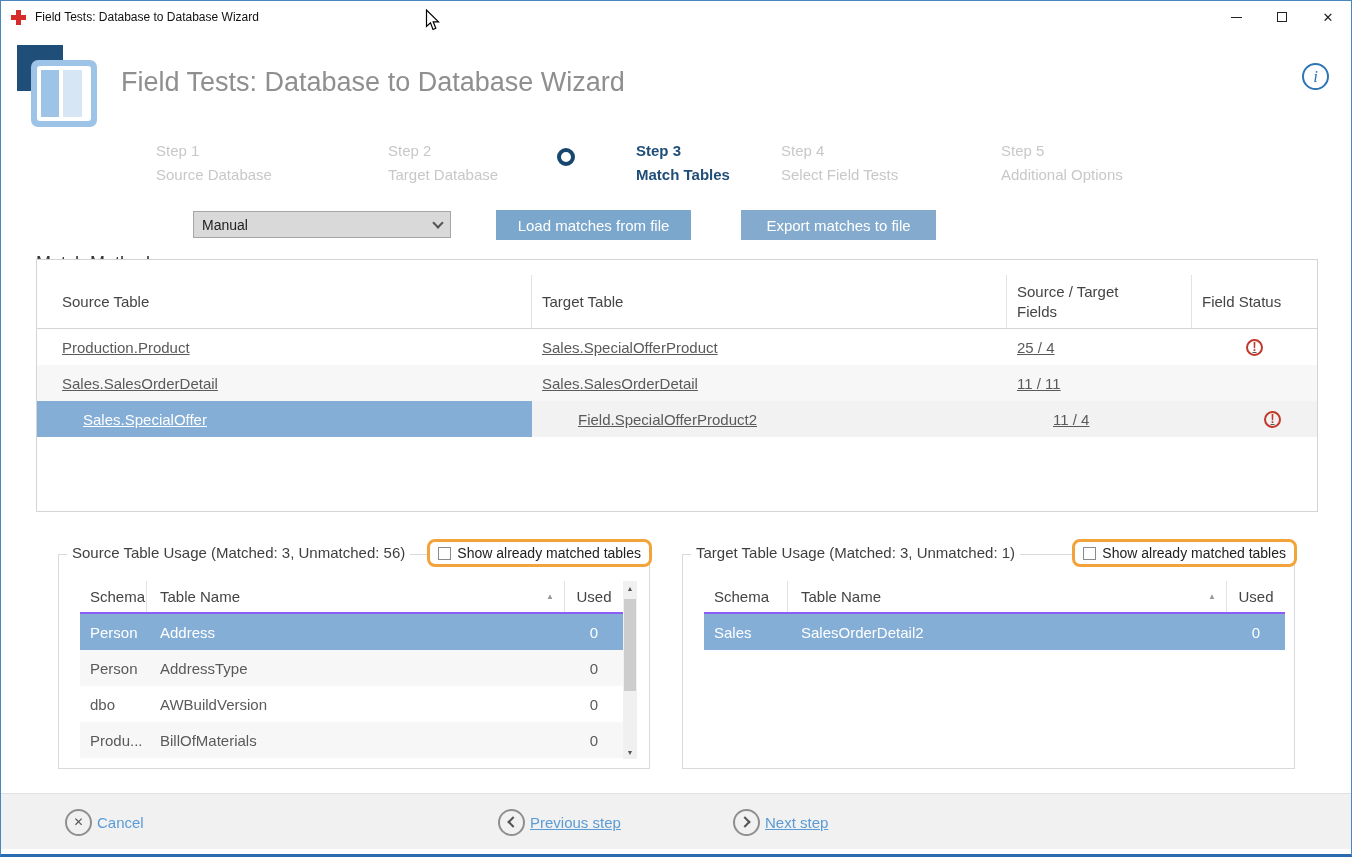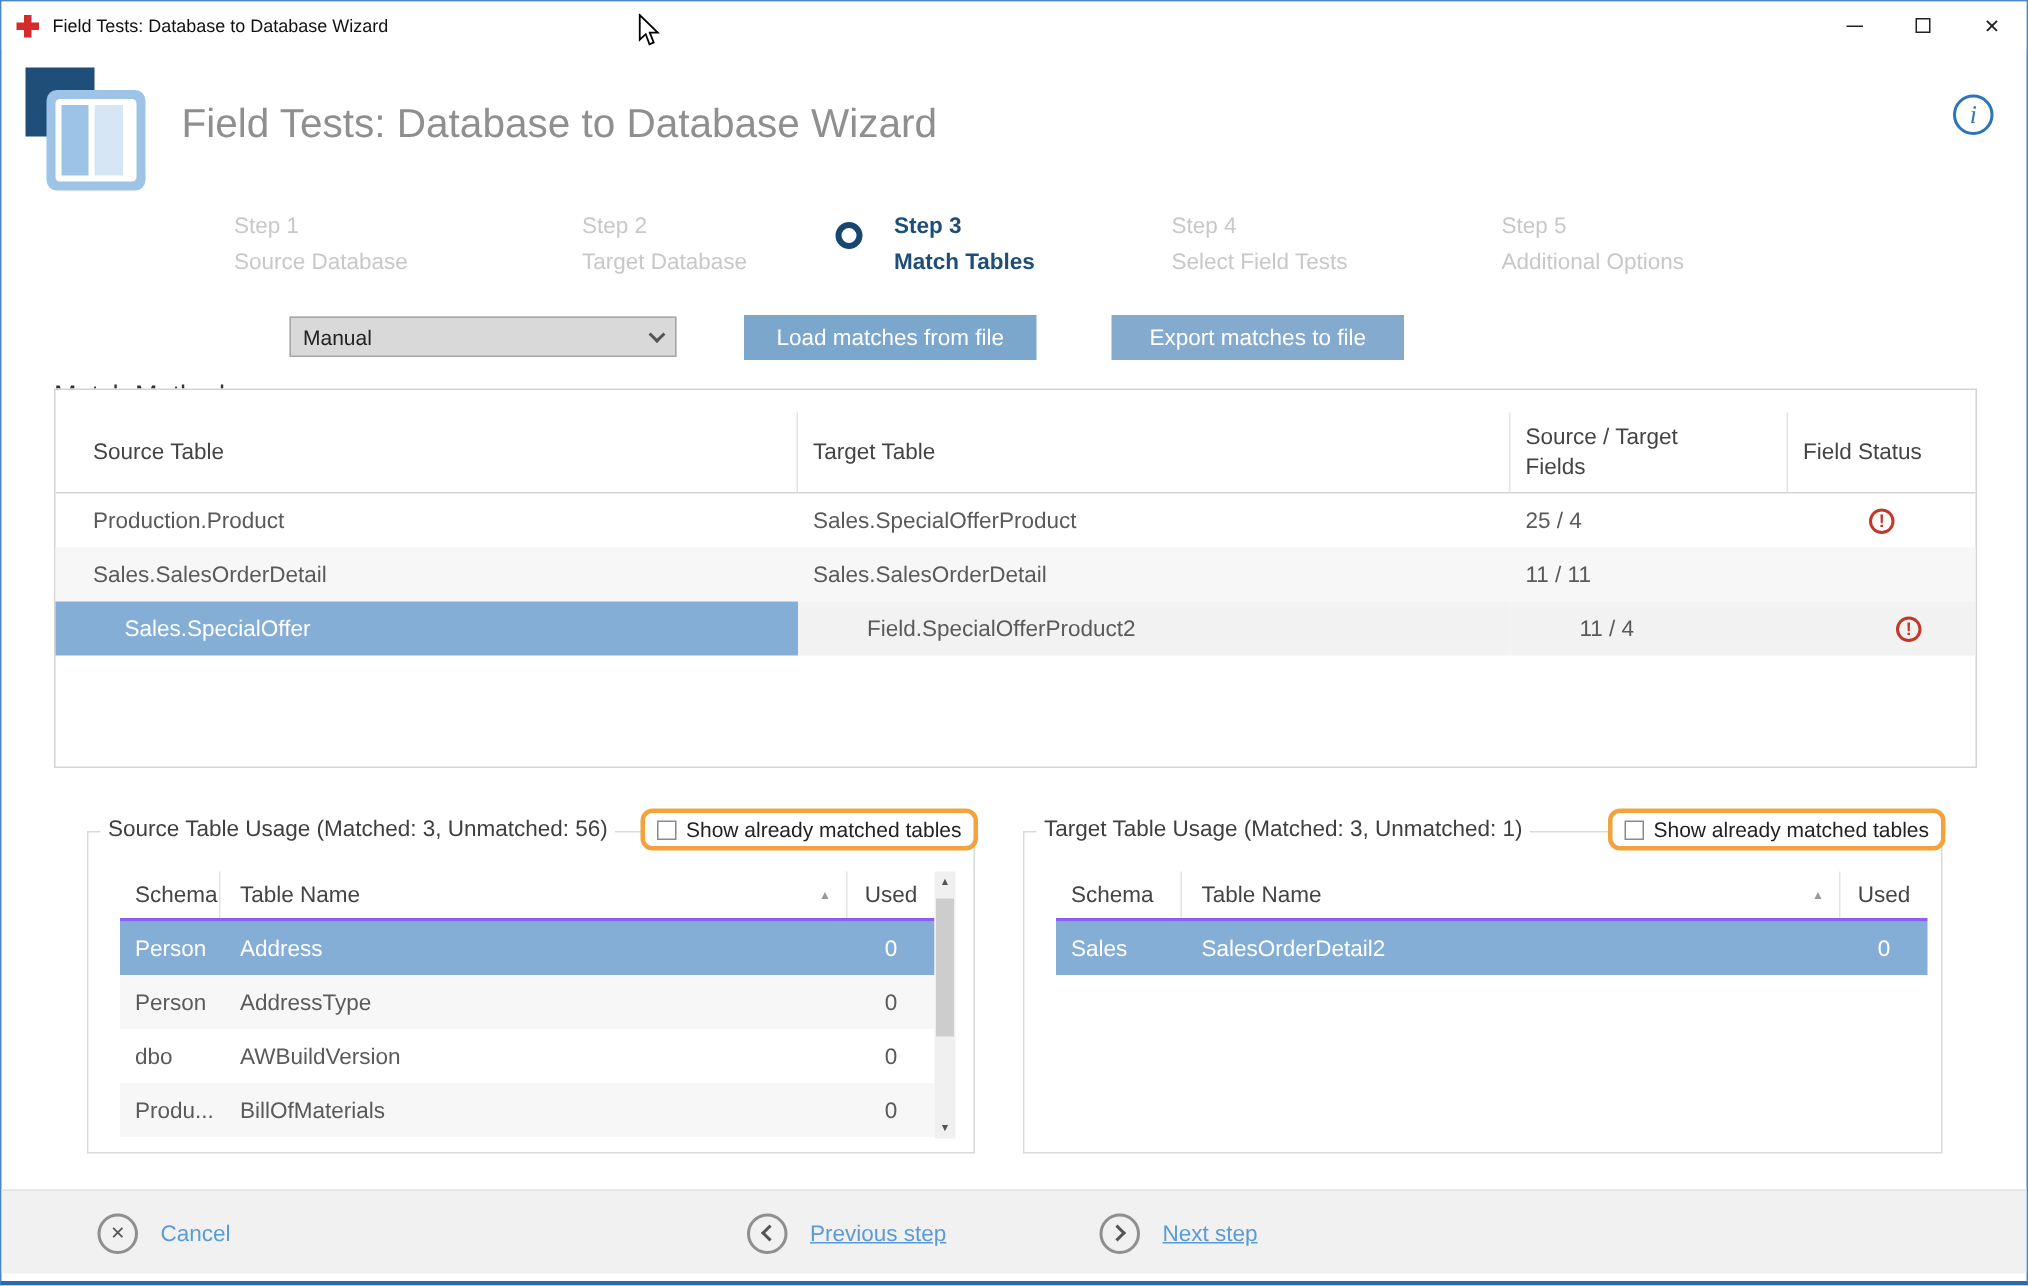--- a/index.html
+++ b/index.html
@@ -24,21 +24,21 @@
   .logo { position:absolute; left:16px; top:44px; width:80px; height:82px; }
   .logo-back { position:absolute; left:0; top:0; width:46px; height:46px; background:#1f4e79; }
   .logo-front { position:absolute; left:14px; top:15px; width:66px; height:67px; background:#9dc3e6; border-radius:7px; }
   .logo-front-inner { position:absolute; left:6px; top:6px; right:6px; bottom:6px; background:#fff; border-radius:3px; display:flex; gap:4px; padding:4px; }
   .logo-col1 { width:40%; background:#9dc3e6; }
   .logo-col2 { width:40%; background:#d6e6f5; }
   .page-title { position:absolute; left:120px; top:66px; font-size:27px; font-weight:300; color:#8f8f8f; }
   .info-icon { position:absolute; right:22px; top:62px; width:27px; height:27px; border:2px solid #2e75b6; border-radius:50%; color:#2e75b6; display:flex; align-items:center; justify-content:center; font-size:17px; font-style:italic; font-family:"Liberation Serif", serif; }
   
   .step { position:absolute; top:138px; font-size:15px; line-height:24px; color:#c8c8c8; }
-  .step.active { color:#1f4e79; font-weight:600; }
+  .step.active { color:#1f4e79; font-weight:600;margin-left:40px; }
   .step-1 { left:155px; } .step-2 { left:387px; } .step-3 { left:595px; } .step-4 { left:780px; } .step-5 { left:1000px; }
   .step-circle { position:absolute; left:556px; top:147px; width:18px; height:18px; border:4px solid #17466e; border-radius:50%; background:#fff; }
   
   .match-label { position:absolute; left:35px; top:217px; font-size:18px; color:#333;margin-top:35px; }
   .dropdown { position:absolute; left:192px; top:210px; width:258px; height:27px; background:#d9d9d9; border:1px solid #a6a6a6; display:flex; align-items:center; padding:0 8px; font-size:14px; color:#222; }
   .chev { width:8px; height:8px; border-left:2px solid #555; border-bottom:2px solid #555; display:inline-block; }
   .chev-down { transform:rotate(-45deg); margin-left:auto; margin-bottom:3px; }
   .chev-left { transform:rotate(45deg); margin-left:3px; }
   .chev-right { transform:rotate(-135deg); margin-right:3px; }
   .wizard-btn { position:absolute; top:209px; width:195px; height:30px; background:#7ba7cc; color:#fff; font-size:15px; border:none; display:flex; align-items:center; justify-content:center; cursor:default; }
@@ -48,21 +48,21 @@
   .m-header { display:flex; height:54px; border-bottom:1px solid #d4d4d4; color:#444;margin-top:15px; }
   .m-header .cell { border-right:1px solid #e3e3e3; display:flex; align-items:center; }
   .m-header .cell:last-child { border-right:none; }
   .cell { padding:0 10px; display:flex; align-items:center; overflow:hidden; white-space:nowrap; }
   .c1 { width:495px; padding-left:25px; }
   .c2 { width:475px; }
   .c3 { width:185px; }
   .c4 { flex:1; }
   .wrap120 { width:125px; white-space:normal; line-height:20px; }
   .m-row { display:flex; height:36px; }
-  .m-row .cell { height:36px; }
+  .m-row .cell { height:36px;text-decoration:underline; }
   .row-alt { background:#f7f7f7; }
   .row-seltail .cell { background:#f2f2f2;padding-left:46px; }
   .m-row .cell.sel { background:#84aed6; color:#fff; }
   .status { justify-content:center; }
   .err-icon { width:17px; height:17px; border:2px solid #c0392b; border-radius:50%; color:#c0392b; font-weight:bold; font-size:12px; display:flex; align-items:center; justify-content:center; }
   
   .groupbox { position:absolute; border:1px solid #d9d9d9; background:#fff; }
   .gb-left  { left:57px;  top:553px; width:592px; height:215px; }
   .gb-right { left:681px; top:553px; width:613px; height:215px; }
   .gb-title { position:absolute; top:-11px; left:8px; background:#fff; padding:0 5px; font-size:15px; color:#3f3f3f; white-space:nowrap; }
@@ -83,21 +83,21 @@
   
   .vscroll { position:absolute; top:0; width:14px; background:#f0f0f0; display:flex; flex-direction:column; }
   .sb-arrow { height:14px; display:flex; align-items:center; justify-content:center; font-size:7px; color:#555; }
   .sb-track { flex:1; position:relative; }
   .sb-thumb { position:absolute; top:4px; left:1px; right:1px; height:92px; background:#cdcdcd; }
   
   .footer { position:absolute; left:0; right:0; bottom:5px; height:56px; background:#f1f1f1; border-top:1px solid #e0e0e0; }
   .f-item { position:absolute; top:0; height:56px; display:flex; align-items:center; }
   .f-cancel { left:64px; } .f-prev { left:497px; } .f-next { left:732px; }
   .f-circle { width:27px; height:27px; border:2px solid #8f8f8f; border-radius:50%; display:flex; align-items:center; justify-content:center; color:#555; font-size:12px; flex:0 0 auto; }
-  .f-label { margin-left:15px; color:#5b9bd5; font-size:15px; }
+  .f-label { margin-left:5px; color:#5b9bd5; font-size:15px; }
   .ul { text-decoration:underline; }
 </style>
 </head>
 <body>
 
 <div class="window">
 
   <div class="titlebar">
     <div class="app-icon"></div>
     <div class="title-text">Field Tests: Database to Database Wizard</div>

